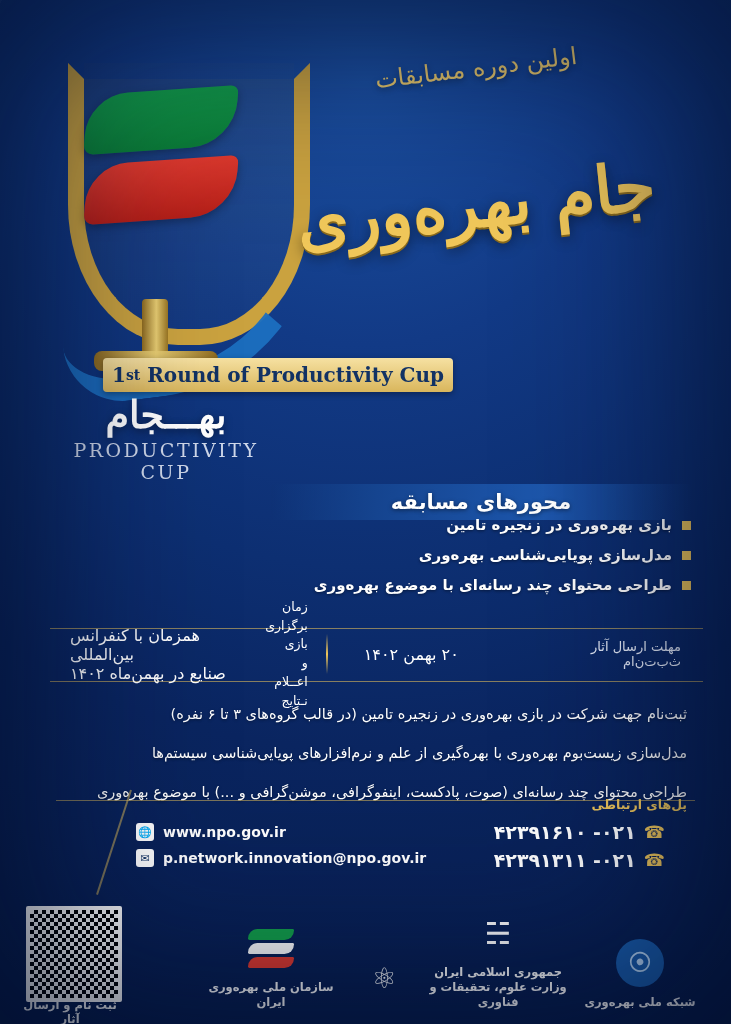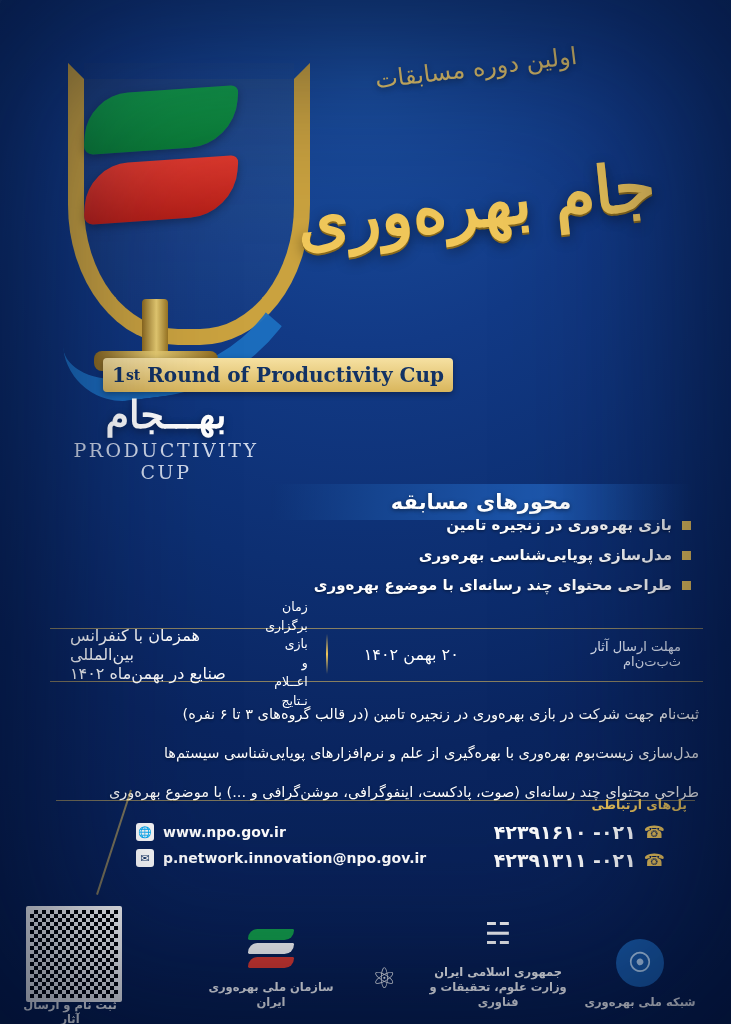--- a/index.html
+++ b/index.html
@@ -175,21 +175,21 @@
 
   .strip-line{
     position:absolute;left:50px;right:28px;top:628px;height:52px;
     border-top:1px solid rgba(240,199,90,.55);
     border-bottom:1px solid rgba(240,199,90,.55);
     pointer-events:none;
   }
 
   
   .body-copy{
-    position:absolute;right:32px;left:60px;top:700px;
+    position:absolute;right:44px;left:60px;top:700px;
     color:#ffffff;font-size:14.5px;line-height:2.0;text-align:right;
   }
   .body-copy p{margin:0 0 10px 0;text-shadow:0 1px 3px rgba(0,0,0,.4);}
 
   
   .contact{
     position:absolute;left:56px;right:36px;top:800px;height:92px;
     border-top:1px solid rgba(240,199,90,.5);
   }
   .contact-tag{

